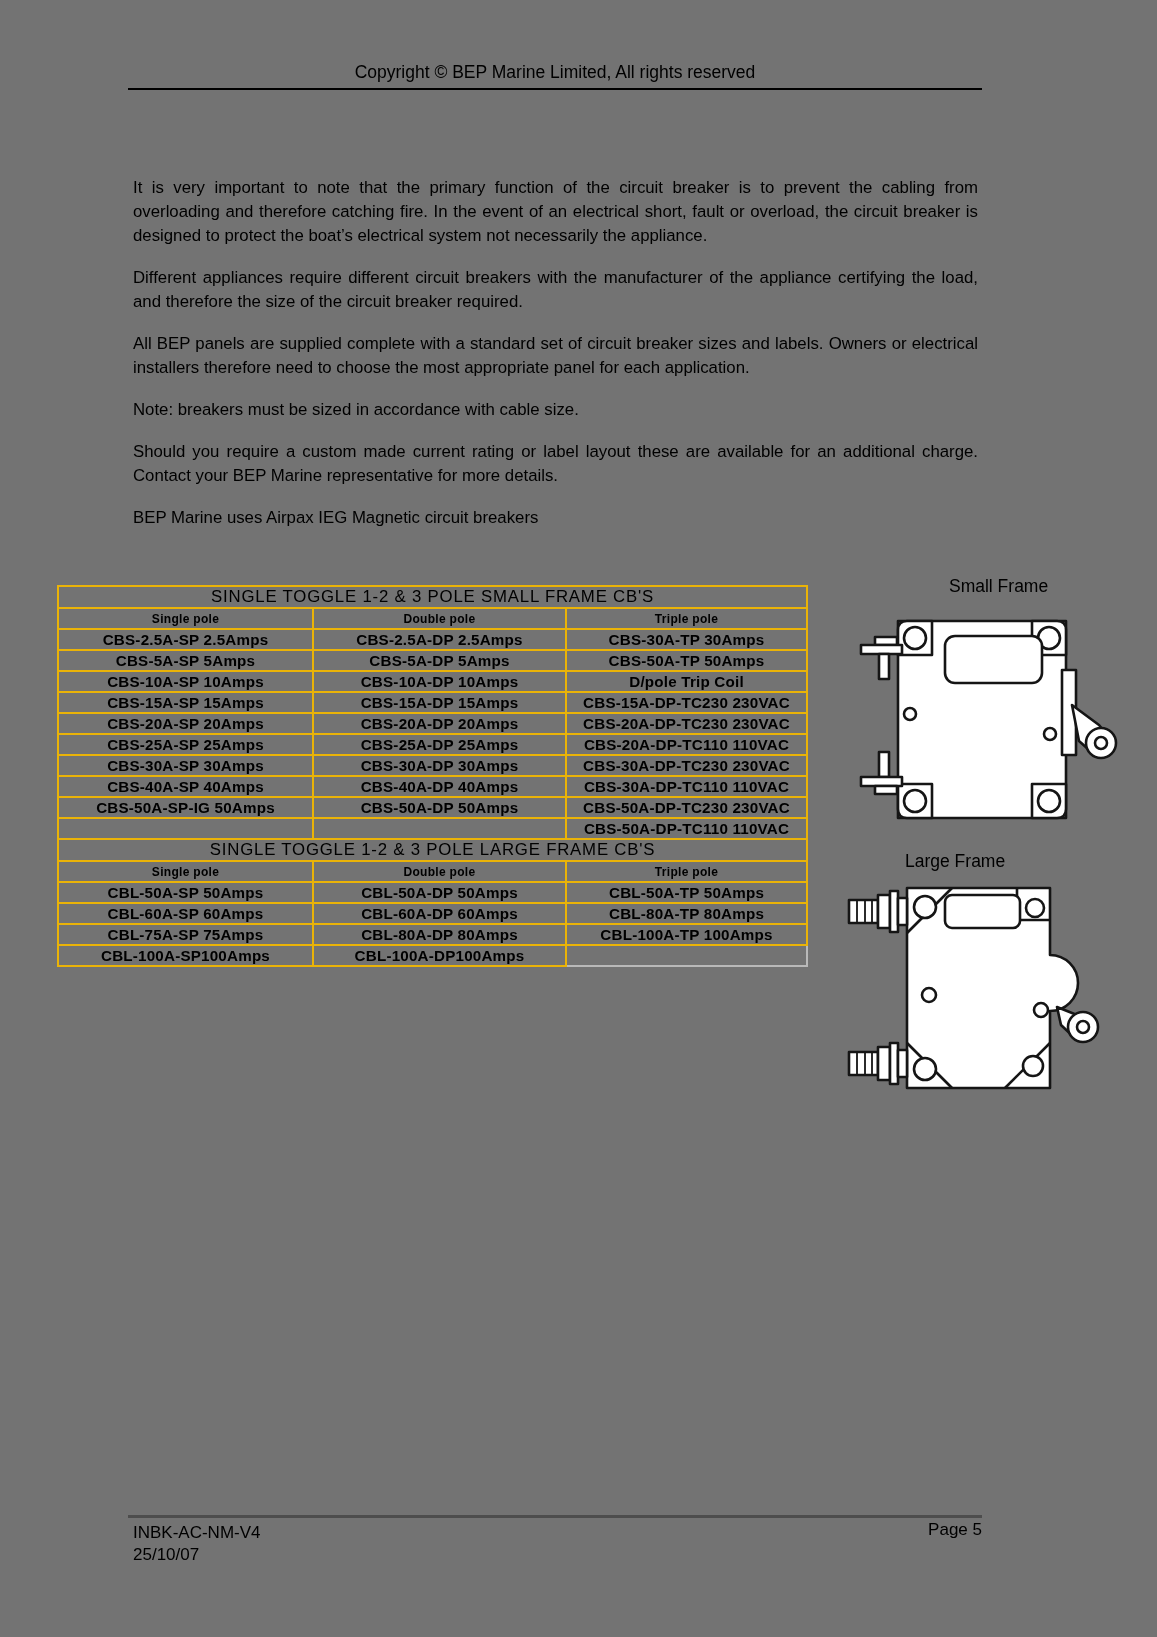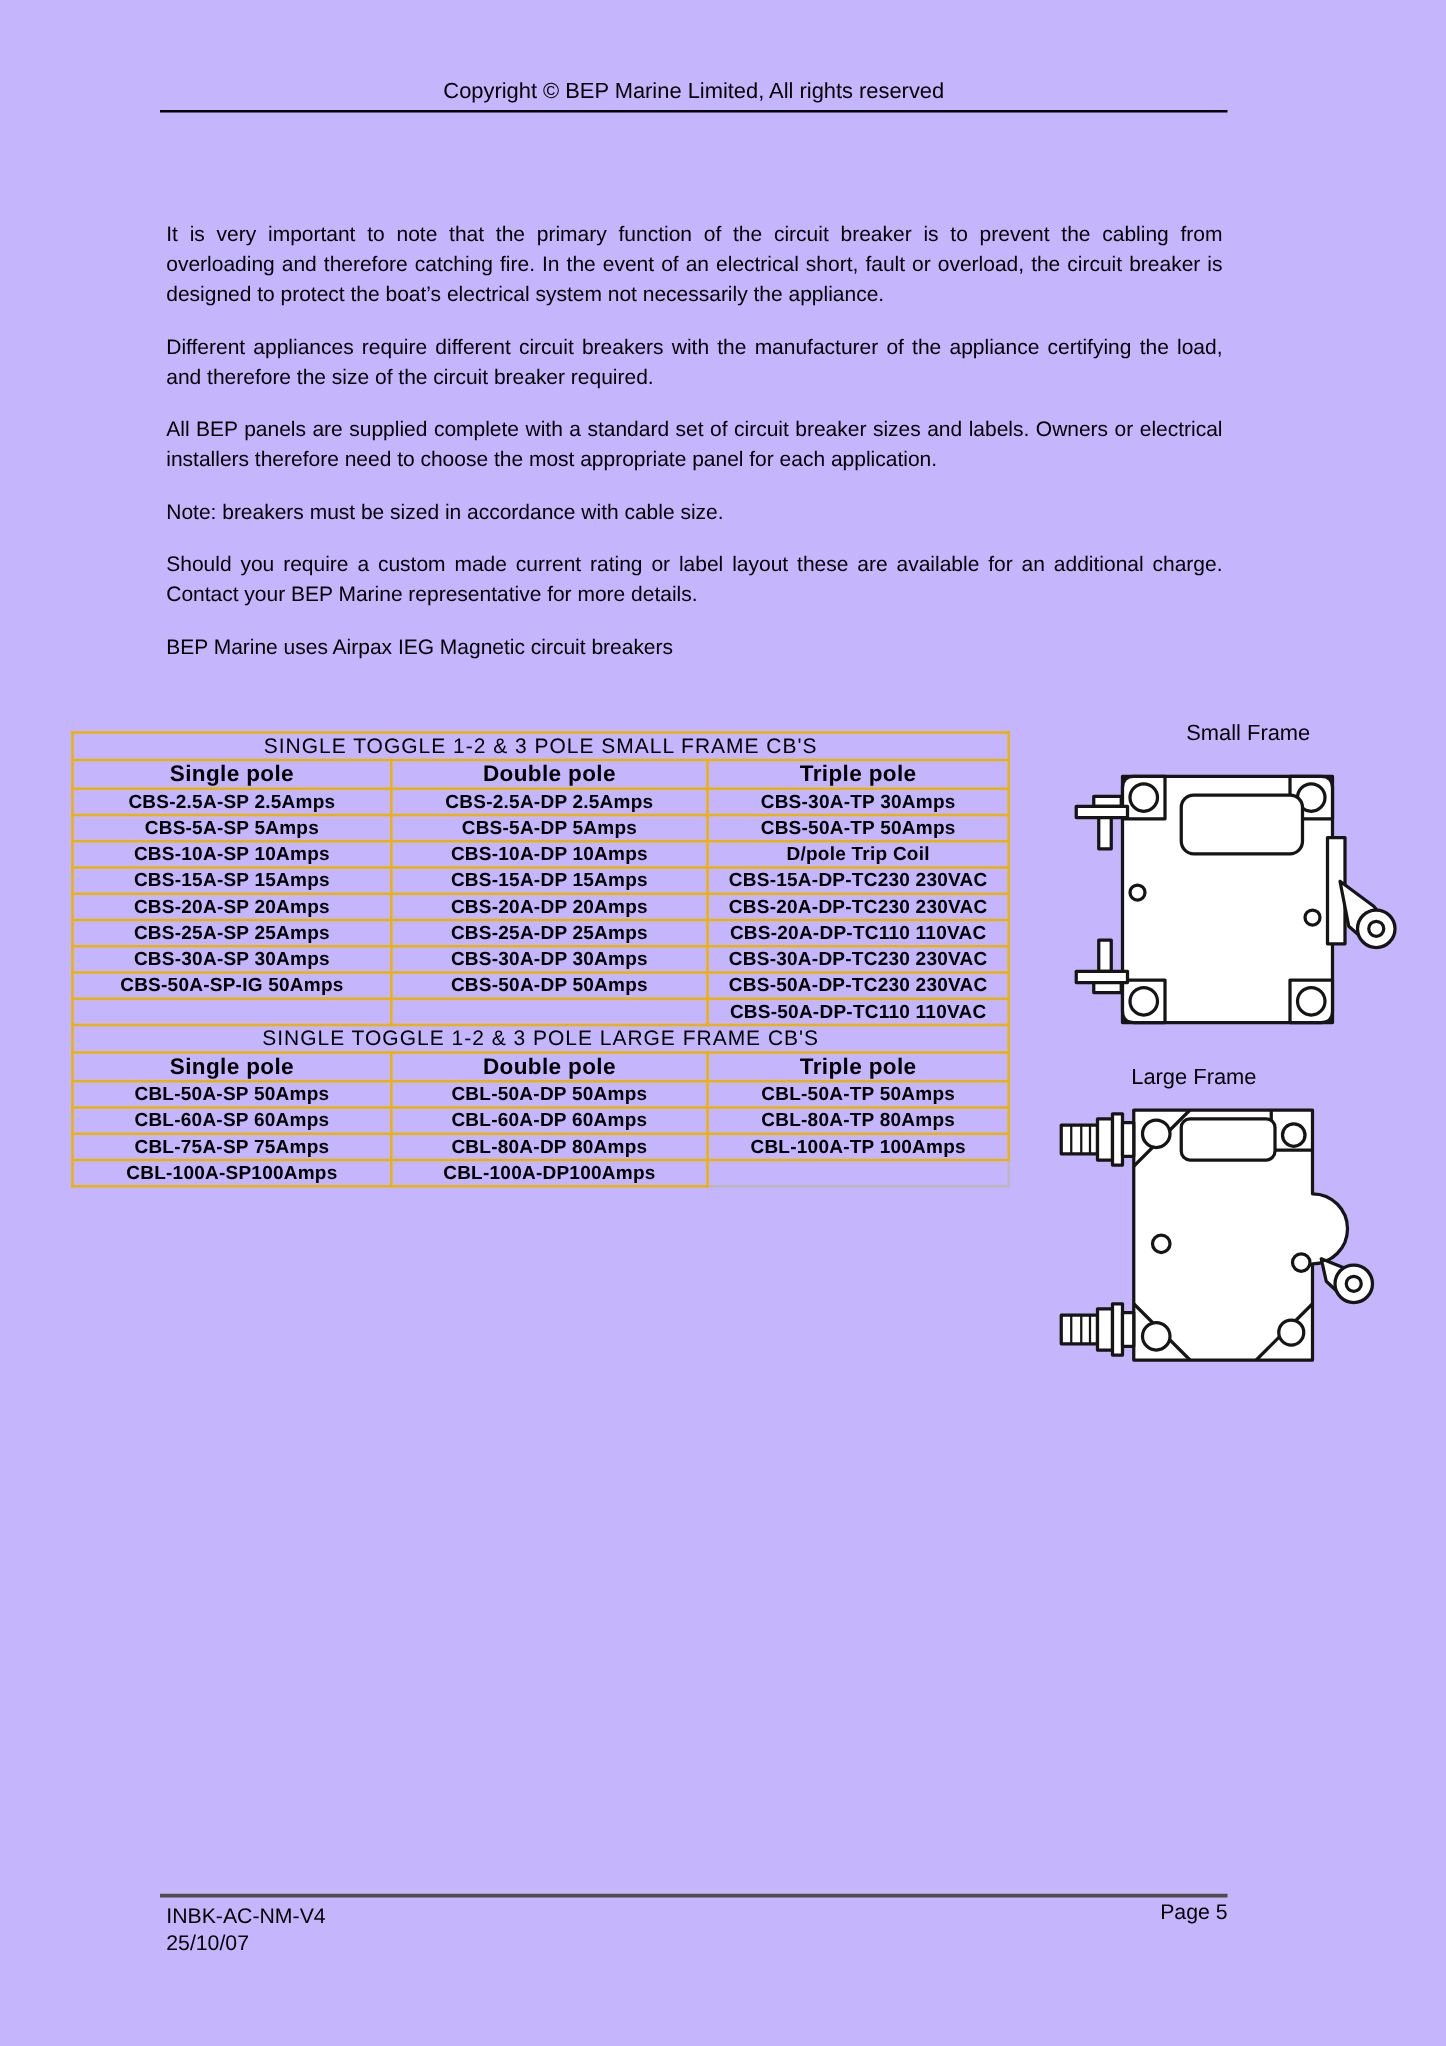--- a/index.html
+++ b/index.html
@@ -1,19 +1,19 @@
 <!DOCTYPE html>
 <html><head>
 <meta charset="utf-8">
 <style>
   html,body{margin:0;padding:0;background:#ffffff;}
   .page{
     position:relative;
     width:1157px;height:1637px;
-    background:#c4b5fd;
+    background:#737373;
     font-family:"Liberation Sans",sans-serif;
     color:#000;
     overflow:hidden;
   }
   .copyright{
     position:absolute;top:62px;left:128px;width:854px;
     text-align:center;font-size:17.5px;
   }
   .header-rule{
     position:absolute;top:88px;left:128px;width:854px;
@@ -36,21 +36,21 @@
   .breakers-table td{
     border:2px solid #eab308;
     height:19px;padding:0 13px;
     text-align:center;vertical-align:middle;
     font-size:15.2px;font-weight:bold;letter-spacing:.2px;
     white-space:nowrap;overflow:hidden;
   }
   .breakers-table tr.section-title td{
     font-weight:normal;font-size:16.8px;letter-spacing:.8px;
   }
-  .breakers-table tr.col-header td{font-size:18px;letter-spacing:.3px;}
+  .breakers-table tr.col-header td{font-size:12px;letter-spacing:.3px;}
   .breakers-table td.ghost{
     border-right-color:#b9b9b9;border-bottom-color:#b9b9b9;
   }
   .frame-label{
     position:absolute;font-size:17.5px;white-space:nowrap;
   }
   .small-label{top:576px;left:949px;}
   .large-label{top:851px;left:905px;}
   .diagram{position:absolute;}
   .small-diagram{top:613px;left:853px;}
@@ -123,20 +123,25 @@
       </tr>
       <tr>
         <td>CBS-25A-SP 25Amps</td>
         <td>CBS-25A-DP 25Amps</td>
         <td>CBS-20A-DP-TC110 110VAC</td>
       </tr>
       <tr>
         <td>CBS-30A-SP 30Amps</td>
         <td>CBS-30A-DP 30Amps</td>
         <td>CBS-30A-DP-TC230 230VAC</td>
+      </tr>
+      <tr>
+        <td>CBS-40A-SP 40Amps</td>
+        <td>CBS-40A-DP 40Amps</td>
+        <td>CBS-30A-DP-TC110 110VAC</td>
       </tr>
       <tr>
         <td>CBS-50A-SP-IG 50Amps</td>
         <td>CBS-50A-DP 50Amps</td>
         <td>CBS-50A-DP-TC230 230VAC</td>
       </tr>
       <tr>
         <td></td>
         <td></td>
         <td>CBS-50A-DP-TC110 110VAC</td>

